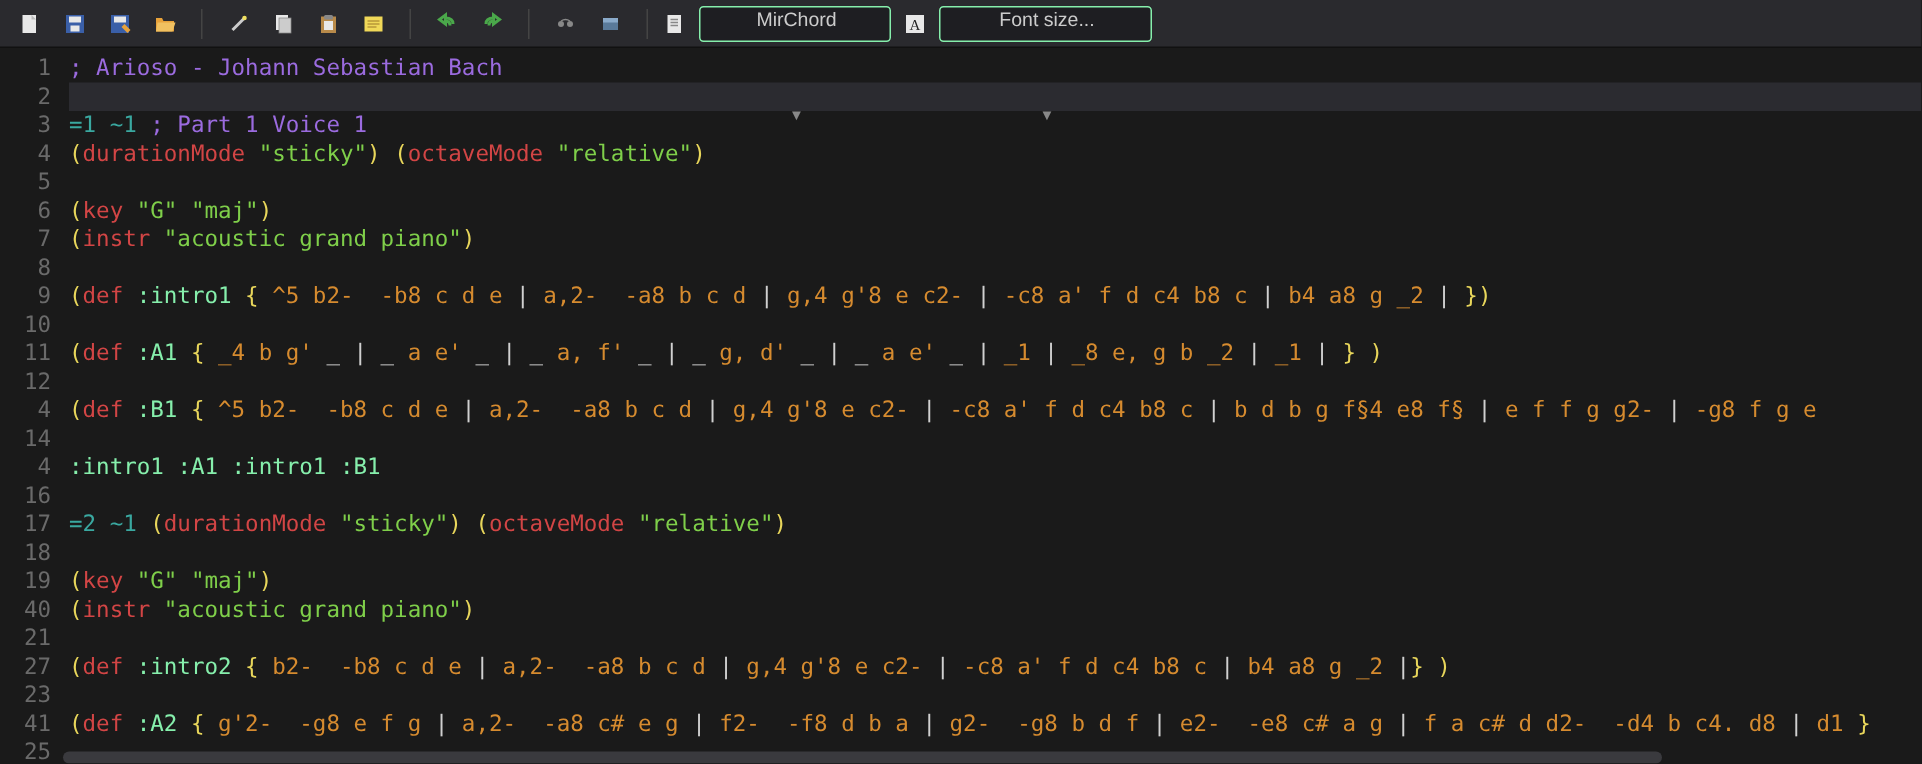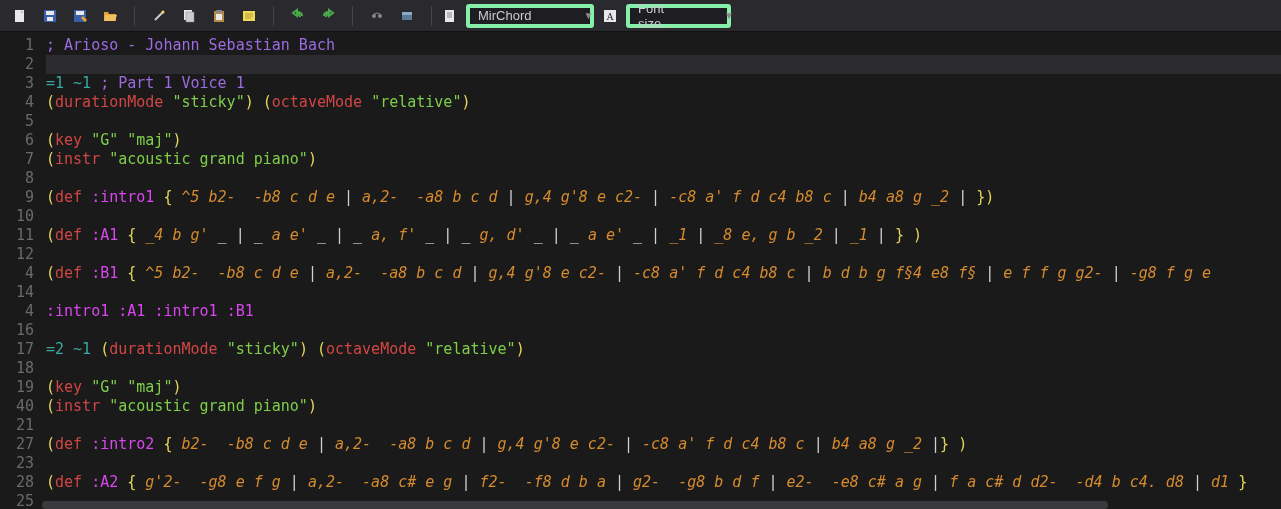--- a/index.html
+++ b/index.html
@@ -32,31 +32,32 @@
   }
   .tsep {
     width: 1px;
     height: 20px;
     background: #444;
     margin: 0 8px;
   }
   .dropdown {
     height: 24px;
     background: #1e1e22;
-    border: 4px solid #86efac;
+    border: 1px solid #86efac;
     border-radius: 3px;
     display: flex;
     align-items: center;
     padding: 0 6px 0 8px;
     gap: 26px;
     cursor: pointer;
     color: #ccc;
     font-family: sans-serif;
     font-size: 13px;
     margin-left: 4px;
+    flex-direction: column;
   }
   .dropdown .chev {
     font-size: 10px;
     color: #888;
   }
   .dd-icon {
     width: 16px;
     height: 16px;
     display: flex;
     align-items: center;
@@ -87,22 +88,22 @@
     overflow: hidden;
     position: relative;
   }
   .line { height: 19px; }
   .line.current { background: #2b2b30; }
   .c-comment { color: #9b6bdf; text-align: right; }
   .c-paren { color: #e8d65b; }
   .c-brace { color: #e8d65b; }
   .c-str { color: #7fcf4a; }
   .c-kw { color: #d24545; text-align: right; }
-  .c-sym { color: #d946ef; text-align: center; }
-  .c-note { color: #d68b2f; font-style: italic; }
+  .c-sym { color: #86efac; text-align: center; }
+  .c-note { color: #d68b2f; }
   .c-plain { color: #d0d0d0; }
   .c-teal { color: #3aa8a0; }
   .hscroll {
     position: absolute;
     left: 42px;
     right: 0;
     bottom: 0;
     height: 8px;
     background: #1a1a1a;
   }
@@ -215,21 +216,21 @@
     <span style="flex:1"></span>
     <span class="chev">▼</span>
   </div>
 
   <div class="dd-icon" style="margin-left:6px;">
     <svg width="14" height="14">
         <rect x="1" y="1" width="12" height="12" fill="#e8e8e8"></rect>
         <text x="7" y="11" text-anchor="middle" font-size="10" font-family="serif" fill="#222">A</text>
       </svg>
   </div>
-  <div class="dropdown" style="width:105px;">
+  <div class="dropdown" style="width:142px;">
     <span>Font size...</span>
     <span style="flex:1"></span>
     <span class="chev">▼</span>
   </div>
 </div>
 
 <div class="editor">
   <div class="gutter" id="gutter">
       <div>1</div>
       <div>2</div>
@@ -247,20 +248,20 @@
       <div>14</div>
       <div>4</div>
       <div>16</div>
       <div>17</div>
       <div>18</div>
       <div>19</div>
       <div>40</div>
       <div>21</div>
       <div>27</div>
       <div>23</div>
-      <div>28</div>
+      <div>41</div>
       <div>25</div>
     </div>
   <div class="code" id="code"><div class="line"><span class="c-comment">; Arioso - Johann Sebastian Bach</span></div><div class="line current"></div><div class="line"><span class="c-teal">=1</span><span class="c-plain"> </span><span class="c-teal">~1</span><span class="c-plain"> </span><span class="c-comment">; Part 1 Voice 1</span></div><div class="line"><span class="c-paren">(</span><span class="c-kw">durationMode</span><span class="c-plain"> </span><span class="c-str">"sticky"</span><span class="c-paren">)</span><span class="c-plain"> </span><span class="c-paren">(</span><span class="c-kw">octaveMode</span><span class="c-plain"> </span><span class="c-str">"relative"</span><span class="c-paren">)</span></div><div class="line"></div><div class="line"><span class="c-paren">(</span><span class="c-kw">key</span><span class="c-plain"> </span><span class="c-str">"G"</span><span class="c-plain"> </span><span class="c-str">"maj"</span><span class="c-paren">)</span></div><div class="line"><span class="c-paren">(</span><span class="c-kw">instr</span><span class="c-plain"> </span><span class="c-str">"acoustic grand piano"</span><span class="c-paren">)</span></div><div class="line"></div><div class="line"><span class="c-paren">(</span><span class="c-kw">def</span><span class="c-plain"> </span><span class="c-sym">:intro1</span><span class="c-plain"> </span><span class="c-brace">{</span><span class="c-plain"> </span><span class="c-note">^5 b2-</span><span class="c-plain">  </span><span class="c-note">-b8 c d e</span><span class="c-plain"> | </span><span class="c-note">a,2-</span><span class="c-plain">  </span><span class="c-note">-a8 b c d</span><span class="c-plain"> | </span><span class="c-note">g,4 g'8 e c2-</span><span class="c-plain"> | </span><span class="c-note">-c8 a' f d c4 b8 c</span><span class="c-plain"> | </span><span class="c-note">b4 a8 g _2</span><span class="c-plain"> | </span><span class="c-brace">}</span><span class="c-paren">)</span></div><div class="line"></div><div class="line"><span class="c-paren">(</span><span class="c-kw">def</span><span class="c-plain"> </span><span class="c-sym">:A1</span><span class="c-plain"> </span><span class="c-brace">{</span><span class="c-plain"> </span><span class="c-note">_4 b g'</span><span class="c-plain"> _ | _ </span><span class="c-note">a e'</span><span class="c-plain"> _ | _ </span><span class="c-note">a, f'</span><span class="c-plain"> _ | _ </span><span class="c-note">g, d'</span><span class="c-plain"> _ | _ </span><span class="c-note">a e'</span><span class="c-plain"> _ | </span><span class="c-note">_1</span><span class="c-plain"> | </span><span class="c-note">_8 e, g b _2</span><span class="c-plain"> | </span><span class="c-note">_1</span><span class="c-plain"> | </span><span class="c-brace">}</span><span class="c-plain"> </span><span class="c-paren">)</span></div><div class="line"></div><div class="line"><span class="c-paren">(</span><span class="c-kw">def</span><span class="c-plain"> </span><span class="c-sym">:B1</span><span class="c-plain"> </span><span class="c-brace">{</span><span class="c-plain"> </span><span class="c-note">^5 b2-</span><span class="c-plain">  </span><span class="c-note">-b8 c d e</span><span class="c-plain"> | </span><span class="c-note">a,2-</span><span class="c-plain">  </span><span class="c-note">-a8 b c d</span><span class="c-plain"> | </span><span class="c-note">g,4 g'8 e c2-</span><span class="c-plain"> | </span><span class="c-note">-c8 a' f d c4 b8 c</span><span class="c-plain"> | </span><span class="c-note">b d b g f§4 e8 f§</span><span class="c-plain"> | </span><span class="c-note">e f f g g2-</span><span class="c-plain"> | </span><span class="c-note">-g8 f g e</span></div><div class="line"></div><div class="line"><span class="c-sym">:intro1</span><span class="c-plain"> </span><span class="c-sym">:A1</span><span class="c-plain"> </span><span class="c-sym">:intro1</span><span class="c-plain"> </span><span class="c-sym">:B1</span></div><div class="line"></div><div class="line"><span class="c-teal">=2</span><span class="c-plain"> </span><span class="c-teal">~1</span><span class="c-plain"> </span><span class="c-paren">(</span><span class="c-kw">durationMode</span><span class="c-plain"> </span><span class="c-str">"sticky"</span><span class="c-paren">)</span><span class="c-plain"> </span><span class="c-paren">(</span><span class="c-kw">octaveMode</span><span class="c-plain"> </span><span class="c-str">"relative"</span><span class="c-paren">)</span></div><div class="line"></div><div class="line"><span class="c-paren">(</span><span class="c-kw">key</span><span class="c-plain"> </span><span class="c-str">"G"</span><span class="c-plain"> </span><span class="c-str">"maj"</span><span class="c-paren">)</span></div><div class="line"><span class="c-paren">(</span><span class="c-kw">instr</span><span class="c-plain"> </span><span class="c-str">"acoustic grand piano"</span><span class="c-paren">)</span></div><div class="line"></div><div class="line"><span class="c-paren">(</span><span class="c-kw">def</span><span class="c-plain"> </span><span class="c-sym">:intro2</span><span class="c-plain"> </span><span class="c-brace">{</span><span class="c-plain"> </span><span class="c-note">b2-</span><span class="c-plain">  </span><span class="c-note">-b8 c d e</span><span class="c-plain"> | </span><span class="c-note">a,2-</span><span class="c-plain">  </span><span class="c-note">-a8 b c d</span><span class="c-plain"> | </span><span class="c-note">g,4 g'8 e c2-</span><span class="c-plain"> | </span><span class="c-note">-c8 a' f d c4 b8 c</span><span class="c-plain"> | </span><span class="c-note">b4 a8 g _2</span><span class="c-plain"> |</span><span class="c-brace">}</span><span class="c-plain"> </span><span class="c-paren">)</span></div><div class="line"></div><div class="line"><span class="c-paren">(</span><span class="c-kw">def</span><span class="c-plain"> </span><span class="c-sym">:A2</span><span class="c-plain"> </span><span class="c-brace">{</span><span class="c-plain"> </span><span class="c-note">g'2-</span><span class="c-plain">  </span><span class="c-note">-g8 e f g</span><span class="c-plain"> | </span><span class="c-note">a,2-</span><span class="c-plain">  </span><span class="c-note">-a8 c# e g</span><span class="c-plain"> | </span><span class="c-note">f2-</span><span class="c-plain">  </span><span class="c-note">-f8 d b a</span><span class="c-plain"> | </span><span class="c-note">g2-</span><span class="c-plain">  </span><span class="c-note">-g8 b d f</span><span class="c-plain"> | </span><span class="c-note">e2-</span><span class="c-plain">  </span><span class="c-note">-e8 c# a g</span><span class="c-plain"> | </span><span class="c-note">f a c# d d2-</span><span class="c-plain">  </span><span class="c-note">-d4 b c4. d8</span><span class="c-plain"> | </span><span class="c-note">d1</span><span class="c-plain"> </span><span class="c-brace">}</span></div><div class="line"></div></div>
   <div class="hscroll">
     <div class="hscroll-thumb"></div>
   </div>
 </div>
 
 </body></html>

